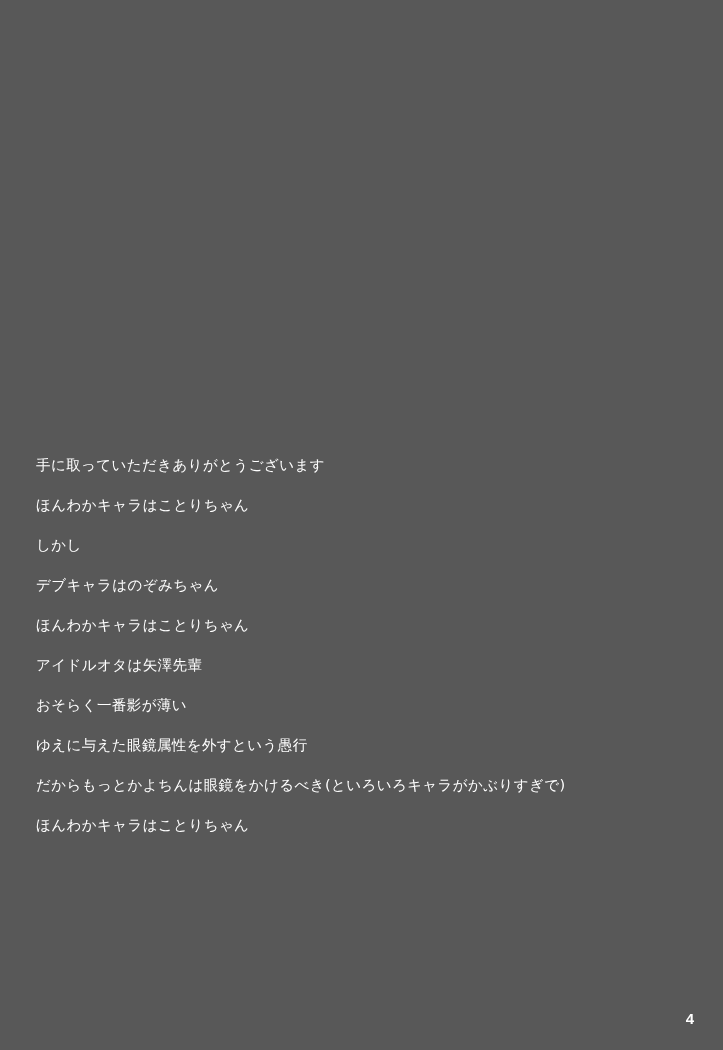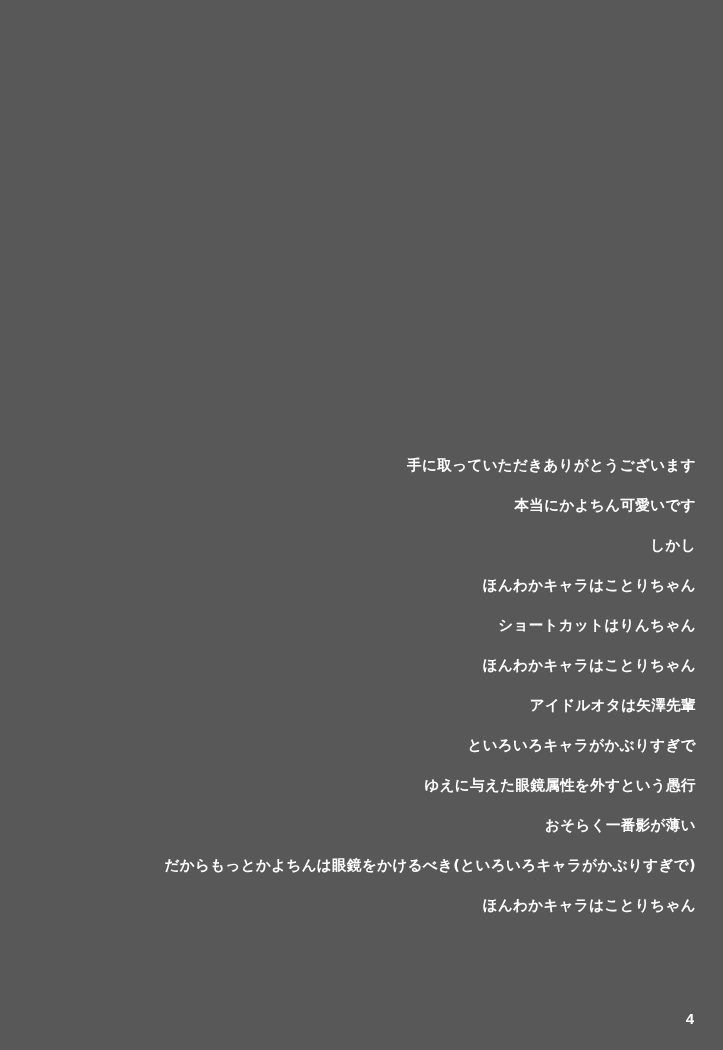--- a/index.html
+++ b/index.html
@@ -20,51 +20,48 @@
   }
   .afterword {
     position: absolute;
     left: 36px;
     top: 445px;
     width: 660px;
   }
   .afterword-line {
     color: #ffffff;
     font-size: 14.5px;
-    font-weight: bold;
+    font-weight: normal;
     line-height: 40px;
     letter-spacing: 0.4px;
     white-space: nowrap;
-    text-align: right;
   }
   .page-number {
     position: absolute;
     right: 29px;
     bottom: 23px;
     color: #ffffff;
     font-size: 15px;
     font-weight: bold;
     font-family: "Liberation Sans", sans-serif;
   }
 </style>
 </head>
 <body>
 
 <div class="page">
 
   <div class="afterword">
     <div class="afterword-line">手に取っていただきありがとうございます</div>
-    <div class="afterword-line">本当にかよちん可愛いです</div>
+    <div class="afterword-line">ほんわかキャラはことりちゃん</div>
     <div class="afterword-line">しかし</div>
-    <div class="afterword-line">ほんわかキャラはことりちゃん</div>
-    <div class="afterword-line">ショートカットはりんちゃん</div>
+    <div class="afterword-line">デブキャラはのぞみちゃん</div>
     <div class="afterword-line">ほんわかキャラはことりちゃん</div>
     <div class="afterword-line">アイドルオタは矢澤先輩</div>
-    <div class="afterword-line">といろいろキャラがかぶりすぎで</div>
+    <div class="afterword-line">おそらく一番影が薄い</div>
     <div class="afterword-line">ゆえに与えた眼鏡属性を外すという愚行</div>
-    <div class="afterword-line">おそらく一番影が薄い</div>
     <div class="afterword-line">だからもっとかよちんは眼鏡をかけるべき(といろいろキャラがかぶりすぎで)</div>
     <div class="afterword-line">ほんわかキャラはことりちゃん</div>
   </div>
 
   <div class="page-number">4</div>
 
 </div>
 
 </body></html>

